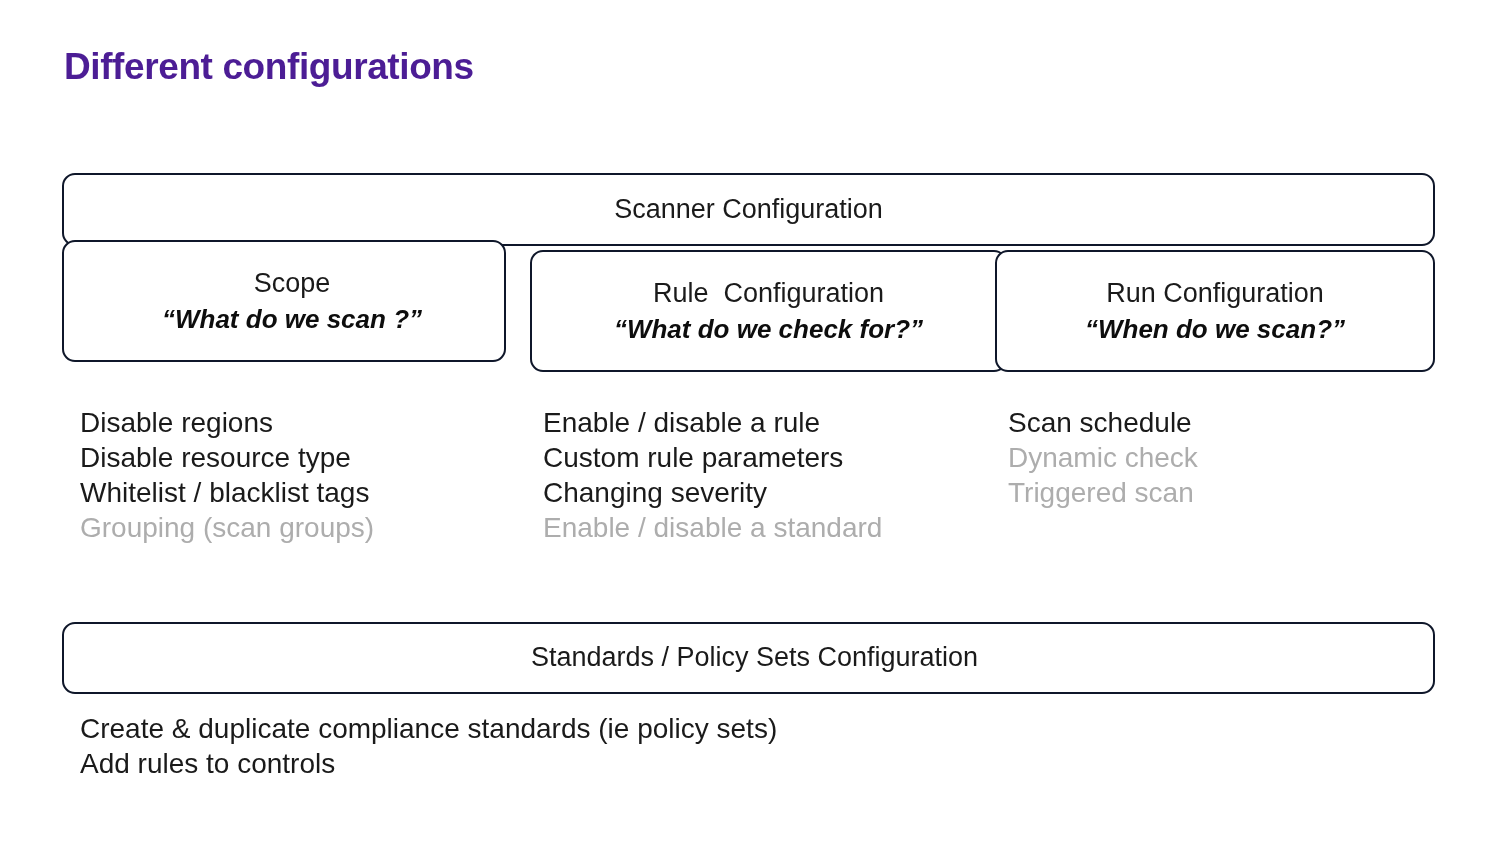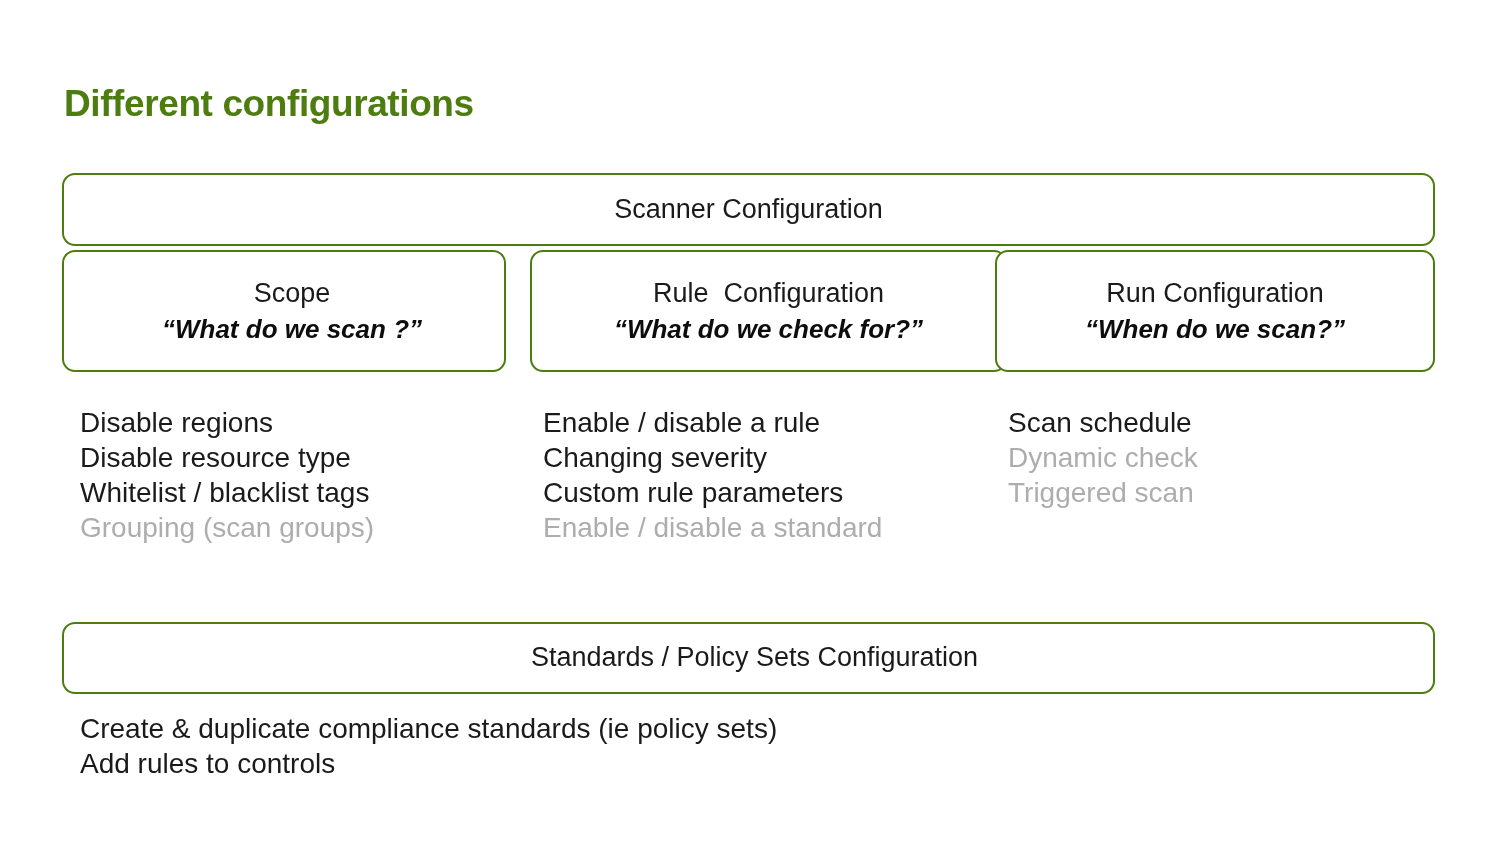--- a/index.html
+++ b/index.html
@@ -17,30 +17,29 @@
   }
 
   
   .slide-title {
     position: absolute;
     left: 64px;
     top: 46px;
     font-size: 37px;
     font-weight: bold;
     letter-spacing: -0.4px;
-    color: #4d7c0f;
+    color: #4c1d95;
     white-space: nowrap;
-    margin-top: 37px;
   }
 
   
   .box {
     position: absolute;
     box-sizing: border-box;
-    border: 2px solid #4d7c0f;
+    border: 2px solid #0f172a;
     border-radius: 13px;
     background: #ffffff;
     display: flex;
     flex-direction: column;
     align-items: center;
     justify-content: center;
     text-align: center;
   }
 
   .box-title {
@@ -62,21 +61,21 @@
 
   
   #scanner-config-box {
     left: 62px;
     top: 173px;
     width: 1373px;
     height: 73px;
   }
   #scope-box {
     left: 62px;
-    top: 250px;
+    top: 240px;
     width: 444px;
     height: 122px;
     padding-left: 16px;
   }
   #rule-config-box {
     left: 512px;
     top: 250px;
     width: 477px;
     height: 122px;
     margin-left: 18px;
@@ -159,22 +158,22 @@
 
 <div class="feature-columns">
   <div class="feature-col" id="feature-col-scope">
       <div class="feature-item">Disable regions</div>
       <div class="feature-item">Disable resource type</div>
       <div class="feature-item">Whitelist / blacklist tags</div>
       <div class="feature-item dimmed">Grouping (scan groups)</div>
     </div>
   <div class="feature-col" id="feature-col-rule">
       <div class="feature-item">Enable / disable a rule</div>
+      <div class="feature-item">Custom rule parameters</div>
       <div class="feature-item">Changing severity</div>
-      <div class="feature-item">Custom rule parameters</div>
       <div class="feature-item dimmed">Enable / disable a standard</div>
     </div>
   <div class="feature-col" id="feature-col-run">
       <div class="feature-item">Scan schedule</div>
       <div class="feature-item dimmed">Dynamic check</div>
       <div class="feature-item dimmed">Triggered scan</div>
     </div>
 </div>
 
 <div class="box" id="standards-box">

